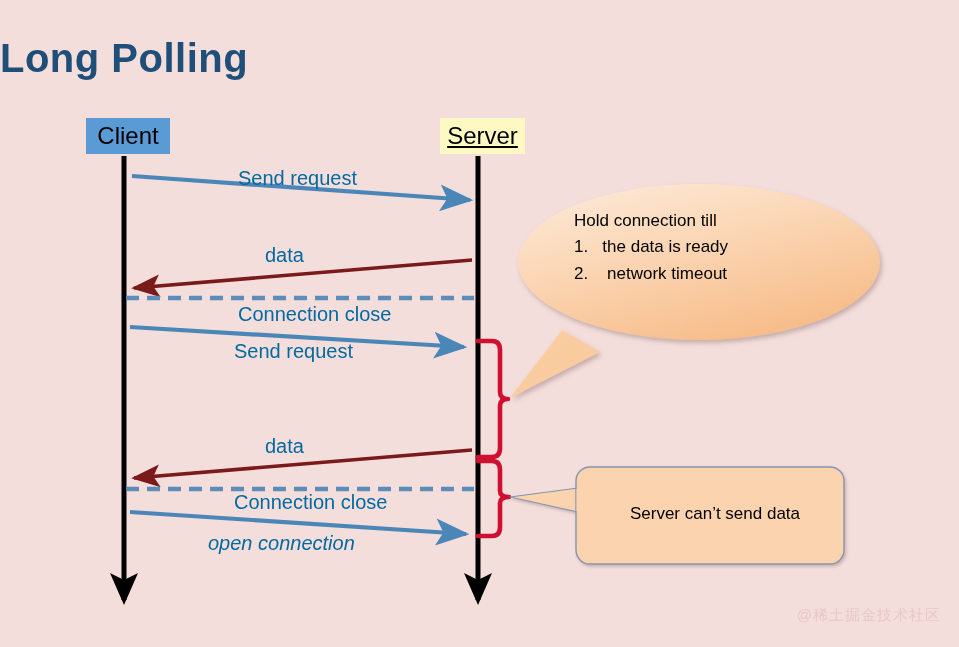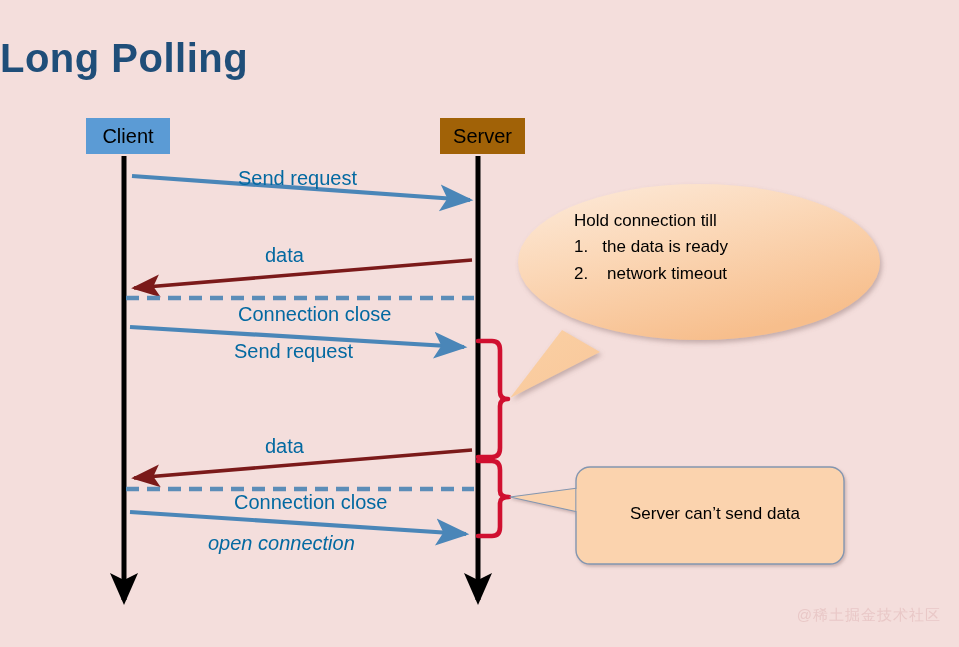--- a/index.html
+++ b/index.html
@@ -35,36 +35,37 @@
     line-height: 1.1;
   }
   
   .actor-box {
     position: absolute;
     box-sizing: border-box;
     display: flex;
     align-items: center;
     justify-content: center;
     color: #000000;
-    font-size: 20px;
+    font-size: 24px;
     line-height: 1;
   }
   #actor-client {
     left: 86px;
     top: 118px;
     width: 84px;
     height: 36px;
     background: #5B9BD5;
   }
   #actor-server {
     left: 440px;
     top: 118px;
     width: 85px;
     height: 36px;
-    background: #a16207;
+    background: #fef9c3;
+    text-decoration: underline;
   }
   
   .msg-label {
     position: absolute;
     color: #0369a1;
     font-size: 20px;
     white-space: nowrap;
     line-height: 1;
   }
   

